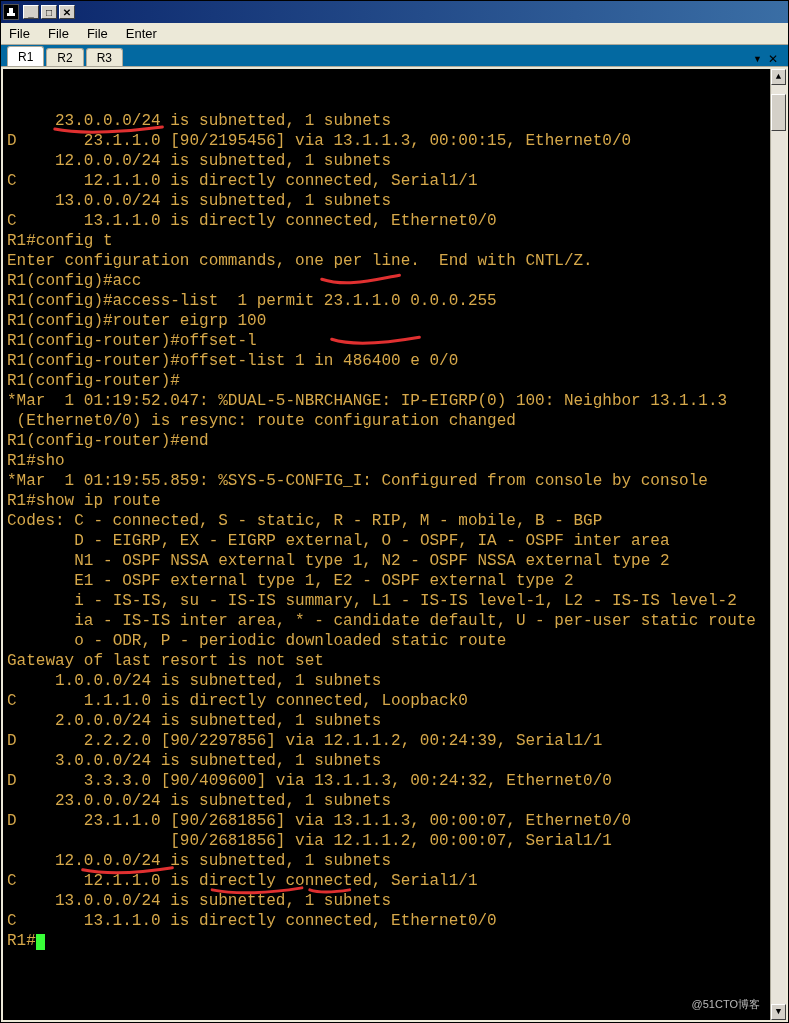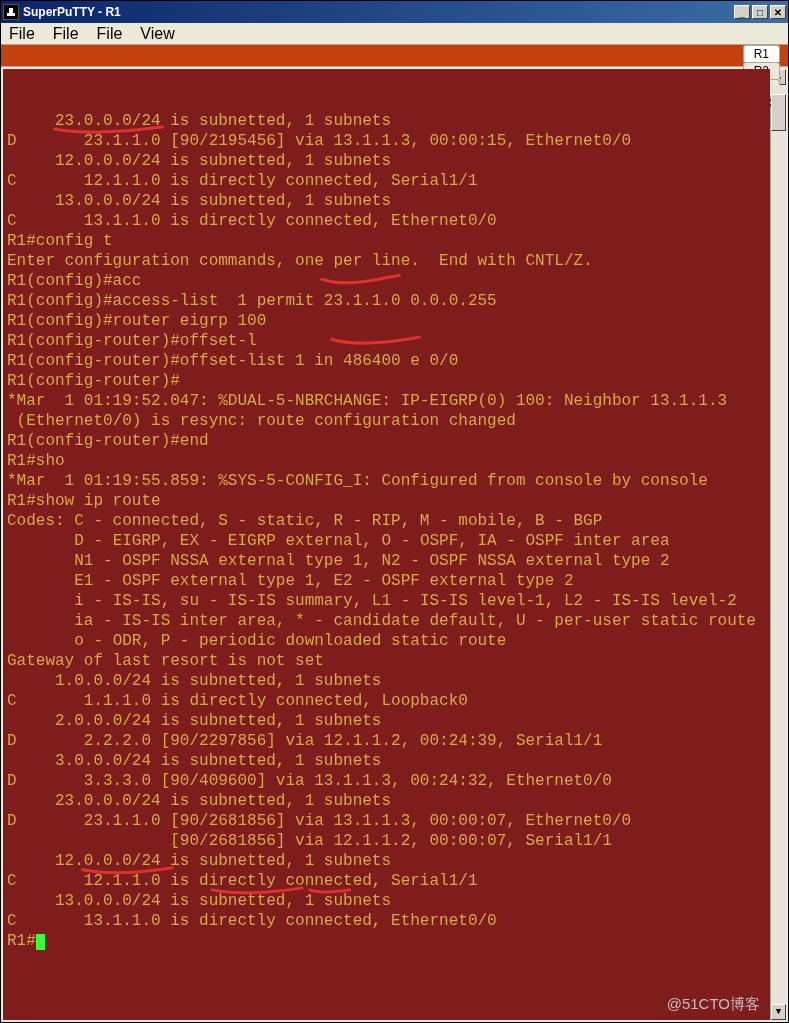--- a/index.html
+++ b/index.html
@@ -34,35 +34,34 @@
     width: 16px; height: 14px;
     background: #d4d0c8;
     border: 1px solid #fff;
     border-right-color: #404040; border-bottom-color: #404040;
     display: inline-flex; align-items: center; justify-content: center;
     color: #000; font-family: Arial; font-size: 10px; font-weight: bold;
   }
   .menubar {
     background: #ece9d8;
     font-family: Tahoma, sans-serif;
-    font-size: 16px; height: 22px;
+    font-size: 13px; height: 22px;
     display: flex; align-items: center;
     padding: 0 8px; gap: 18px;
     border-bottom: 1px solid #aca899;
   }
   .menubar span { color: #000; }
   .tabstrip {
-    background: #c2410c;
+    background: #0369a1;
     font-family: Tahoma, sans-serif;
     font-size: 12px; height: 22px;
     display: flex; align-items: flex-end;
     padding: 0 6px; gap: 0;
     border-bottom: 1px solid #aca899;
     position: relative;
-    flex-direction: column;
   }
   .tab {
     border: 1px solid #aca899;
     border-bottom: none;
     background: #ece9d8;
     padding: 1px 10px 1px 10px;
     border-top-left-radius: 3px;
     border-top-right-radius: 3px;
     margin-right: 2px;
     color: #000;
@@ -83,21 +82,21 @@
   .right-ctrls .tri { font-size: 9px; }
   .term-wrap {
     flex: 1;
     background: #ece9d8;
     padding: 2px;
     display: flex;
     overflow: hidden;
   }
   .term {
     flex: 1;
-    background: #7f1d1d;
+    background: #000000;
     color: #d6a84a;
     font-family: "Courier New", monospace;
     font-size: 16px;
     line-height: 20px;
     padding: 2px 4px;
     white-space: pre-wrap;
     overflow: hidden;
     position: relative;
   }
   .scrollbar {
@@ -118,53 +117,52 @@
     background: #d4d0c8;
     border: 1px solid #fff;
     border-right-color: #404040; border-bottom-color: #404040;
   }
   .cursor {
     display: inline-block; width: 9px; height: 16px;
     background: #38ff38; vertical-align: text-bottom;
   }
   .watermark {
     position: absolute; right: 10px; bottom: 6px;
-    color: #ccc; font-family: Arial, sans-serif; font-size: 15px;
+    color: #ccc; font-family: Arial, sans-serif; font-size: 11px;
     opacity: 0.9;
   }
   .annot {
     position: absolute; pointer-events: none;
   }
   .annot path { stroke: #e03030; stroke-width: 3; fill: none; stroke-linecap: round; }
 </style>
 </head>
 <body>
 
 <div class="window">
 
   <div class="titlebar">
     <span class="sys-icon">
       <svg viewBox="0 0 10 10">
           <rect x="1" y="6" width="8" height="3" fill="#fff"></rect>
           <rect x="3" y="1" width="4" height="5" fill="#fff"></rect>
         </svg>
     </span>
-    <span class="title">SuperPuTTY - R1</span>
     <div class="win-btns">
       <span class="win-btn">_</span>
       <span class="win-btn">□</span>
       <span class="win-btn">✕</span>
     </div>
   </div>
 
   <div class="menubar">
     <span>File</span>
     <span>File</span>
     <span>File</span>
-    <span>View</span>
+    <span>Enter</span>
   </div>
 
   <div class="tabstrip">
     <span class="tab active">R1</span>
     <span class="tab">R2</span>
     <span class="tab">R3</span>
     <div class="right-ctrls">
       <span class="tri">▼</span>
       <span>✕</span>
     </div>

